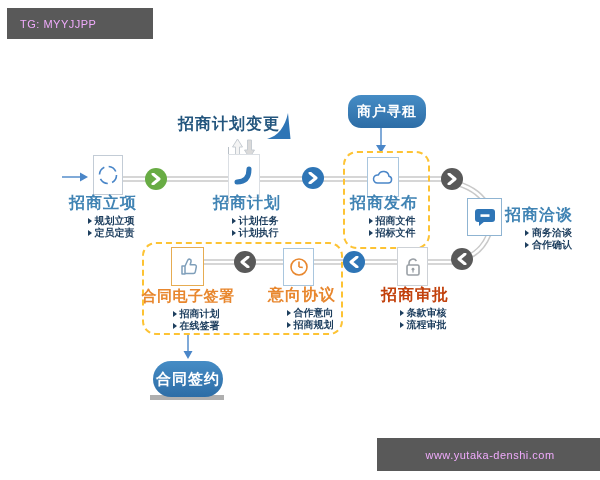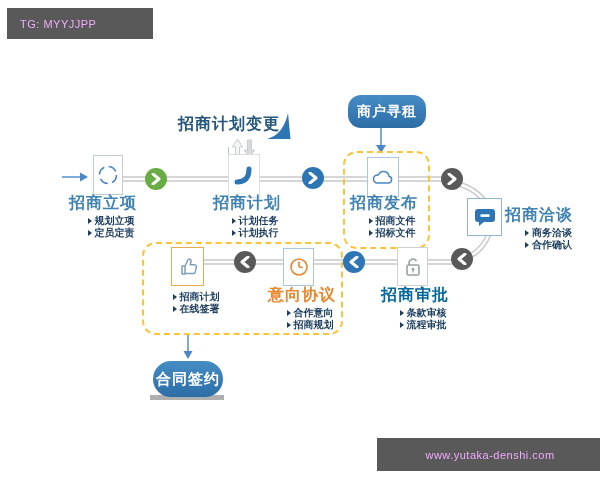--- a/index.html
+++ b/index.html
@@ -20,21 +20,21 @@
            align-items:center;justify-content:center;z-index:4;}
   
   .circle{position:absolute;width:22px;height:22px;border-radius:50%;display:flex;
           align-items:center;justify-content:center;z-index:4;}
   .c-green{background:#68ac44;} .c-blue{background:#2e75b6;} .c-gray{background:#595959;}
   
   .dashedbox{position:absolute;border:2px dashed #fdc334;border-radius:14px;z-index:2;}
   
   .label{position:absolute;z-index:5;text-align:center;}
   .label .title{font-size:16px;font-weight:bold;letter-spacing:1px;line-height:17px;}
-  .t-blue{color:#4184b4;} .t-orange{color:#e8872e;} .t-gray{color:#0369a1;}
+  .t-blue{color:#4184b4;} .t-orange{color:#e8872e;} .t-gray{color:#c2410c;}
   .t-navy{color:#24567e;}
   .items{display:inline-block;text-align:left;margin-top:4px;}
   .item{font-size:10px;font-weight:bold;color:#1d3e5e;line-height:12px;white-space:nowrap;padding-left:16px;}
   .tri{display:inline-block;width:0;height:0;border-left:4.5px solid #1d3e5e;
        border-top:3px solid transparent;border-bottom:3px solid transparent;margin-right:3px;}
   .label.left{text-align:left;}
   
   .changelabel{position:absolute;left:178px;top:114px;font-size:16px;font-weight:bold;
                letter-spacing:1px;z-index:5;}
   .shadowbar{position:absolute;background:#9b9b9b;opacity:.8;z-index:3;}
@@ -217,19 +217,20 @@
 
   <div class="label" style="left:257px;top:286px;width:90px;">
     <div class="title t-orange">意向协议</div>
     <div class="items">
       <div class="item"><span class="tri"></span><span>合作意向</span></div>
       <div class="item"><span class="tri"></span><span>招商规划</span></div>
     </div>
   </div>
 
   <div class="label" style="left:136px;top:287px;width:104px;">
+    <div class="title t-orange" style="font-size:15px;letter-spacing:0.5px;">合同电子签署</div>
     <div class="items">
       <div class="item"><span class="tri"></span><span>招商计划</span></div>
       <div class="item"><span class="tri"></span><span>在线签署</span></div>
     </div>
   </div>
 
 </div>
 
 </body></html>

